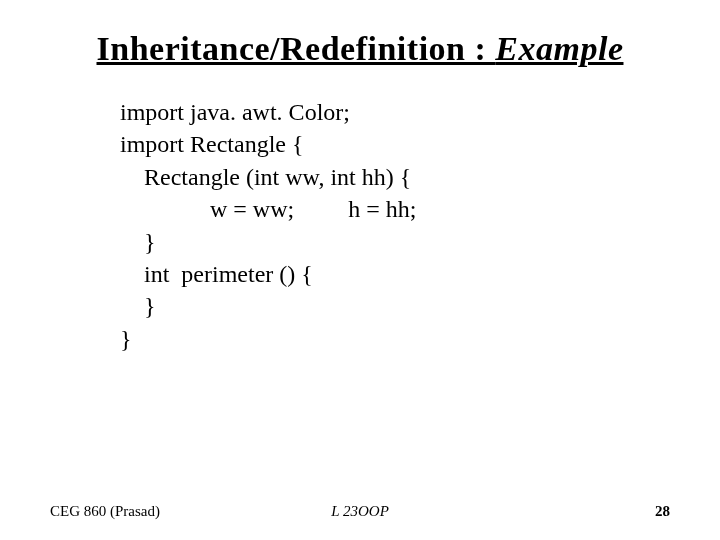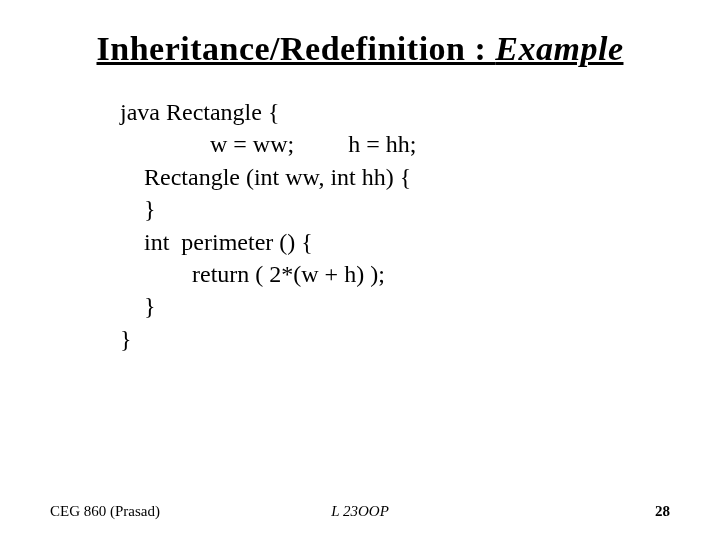--- a/index.html
+++ b/index.html
@@ -59,26 +59,26 @@
   </style>
 </head>
 <body>
 
 <div class="slide">
   <h1 class="title">
     <span class="underline">Inheritance/Redefinition : </span><span class="example">Example</span>
   </h1>
 
   <div class="code-block">
-    <div class="code-line">java Rectangle {</div>
+    <div class="code-line">import java. awt. Color;</div>
+    <div class="code-line">import Rectangle {</div>
+    <div class="code-line">    Rectangle (int ww, int hh) {</div>
     <div class="code-line">               w = ww;         h = hh;</div>
-    <div class="code-line">    Rectangle (int ww, int hh) {</div>
     <div class="code-line">    }</div>
     <div class="code-line">    int  perimeter () {</div>
-    <div class="code-line">            return ( 2*(w + h) );</div>
     <div class="code-line">    }</div>
     <div class="code-line">}</div>
   </div>
 
   <div class="footer">
     <span class="footer-left">CEG 860  (Prasad)</span>
     <span class="footer-center">L 23OOP</span>
     <span class="footer-right">28</span>
   </div>
 </div>

